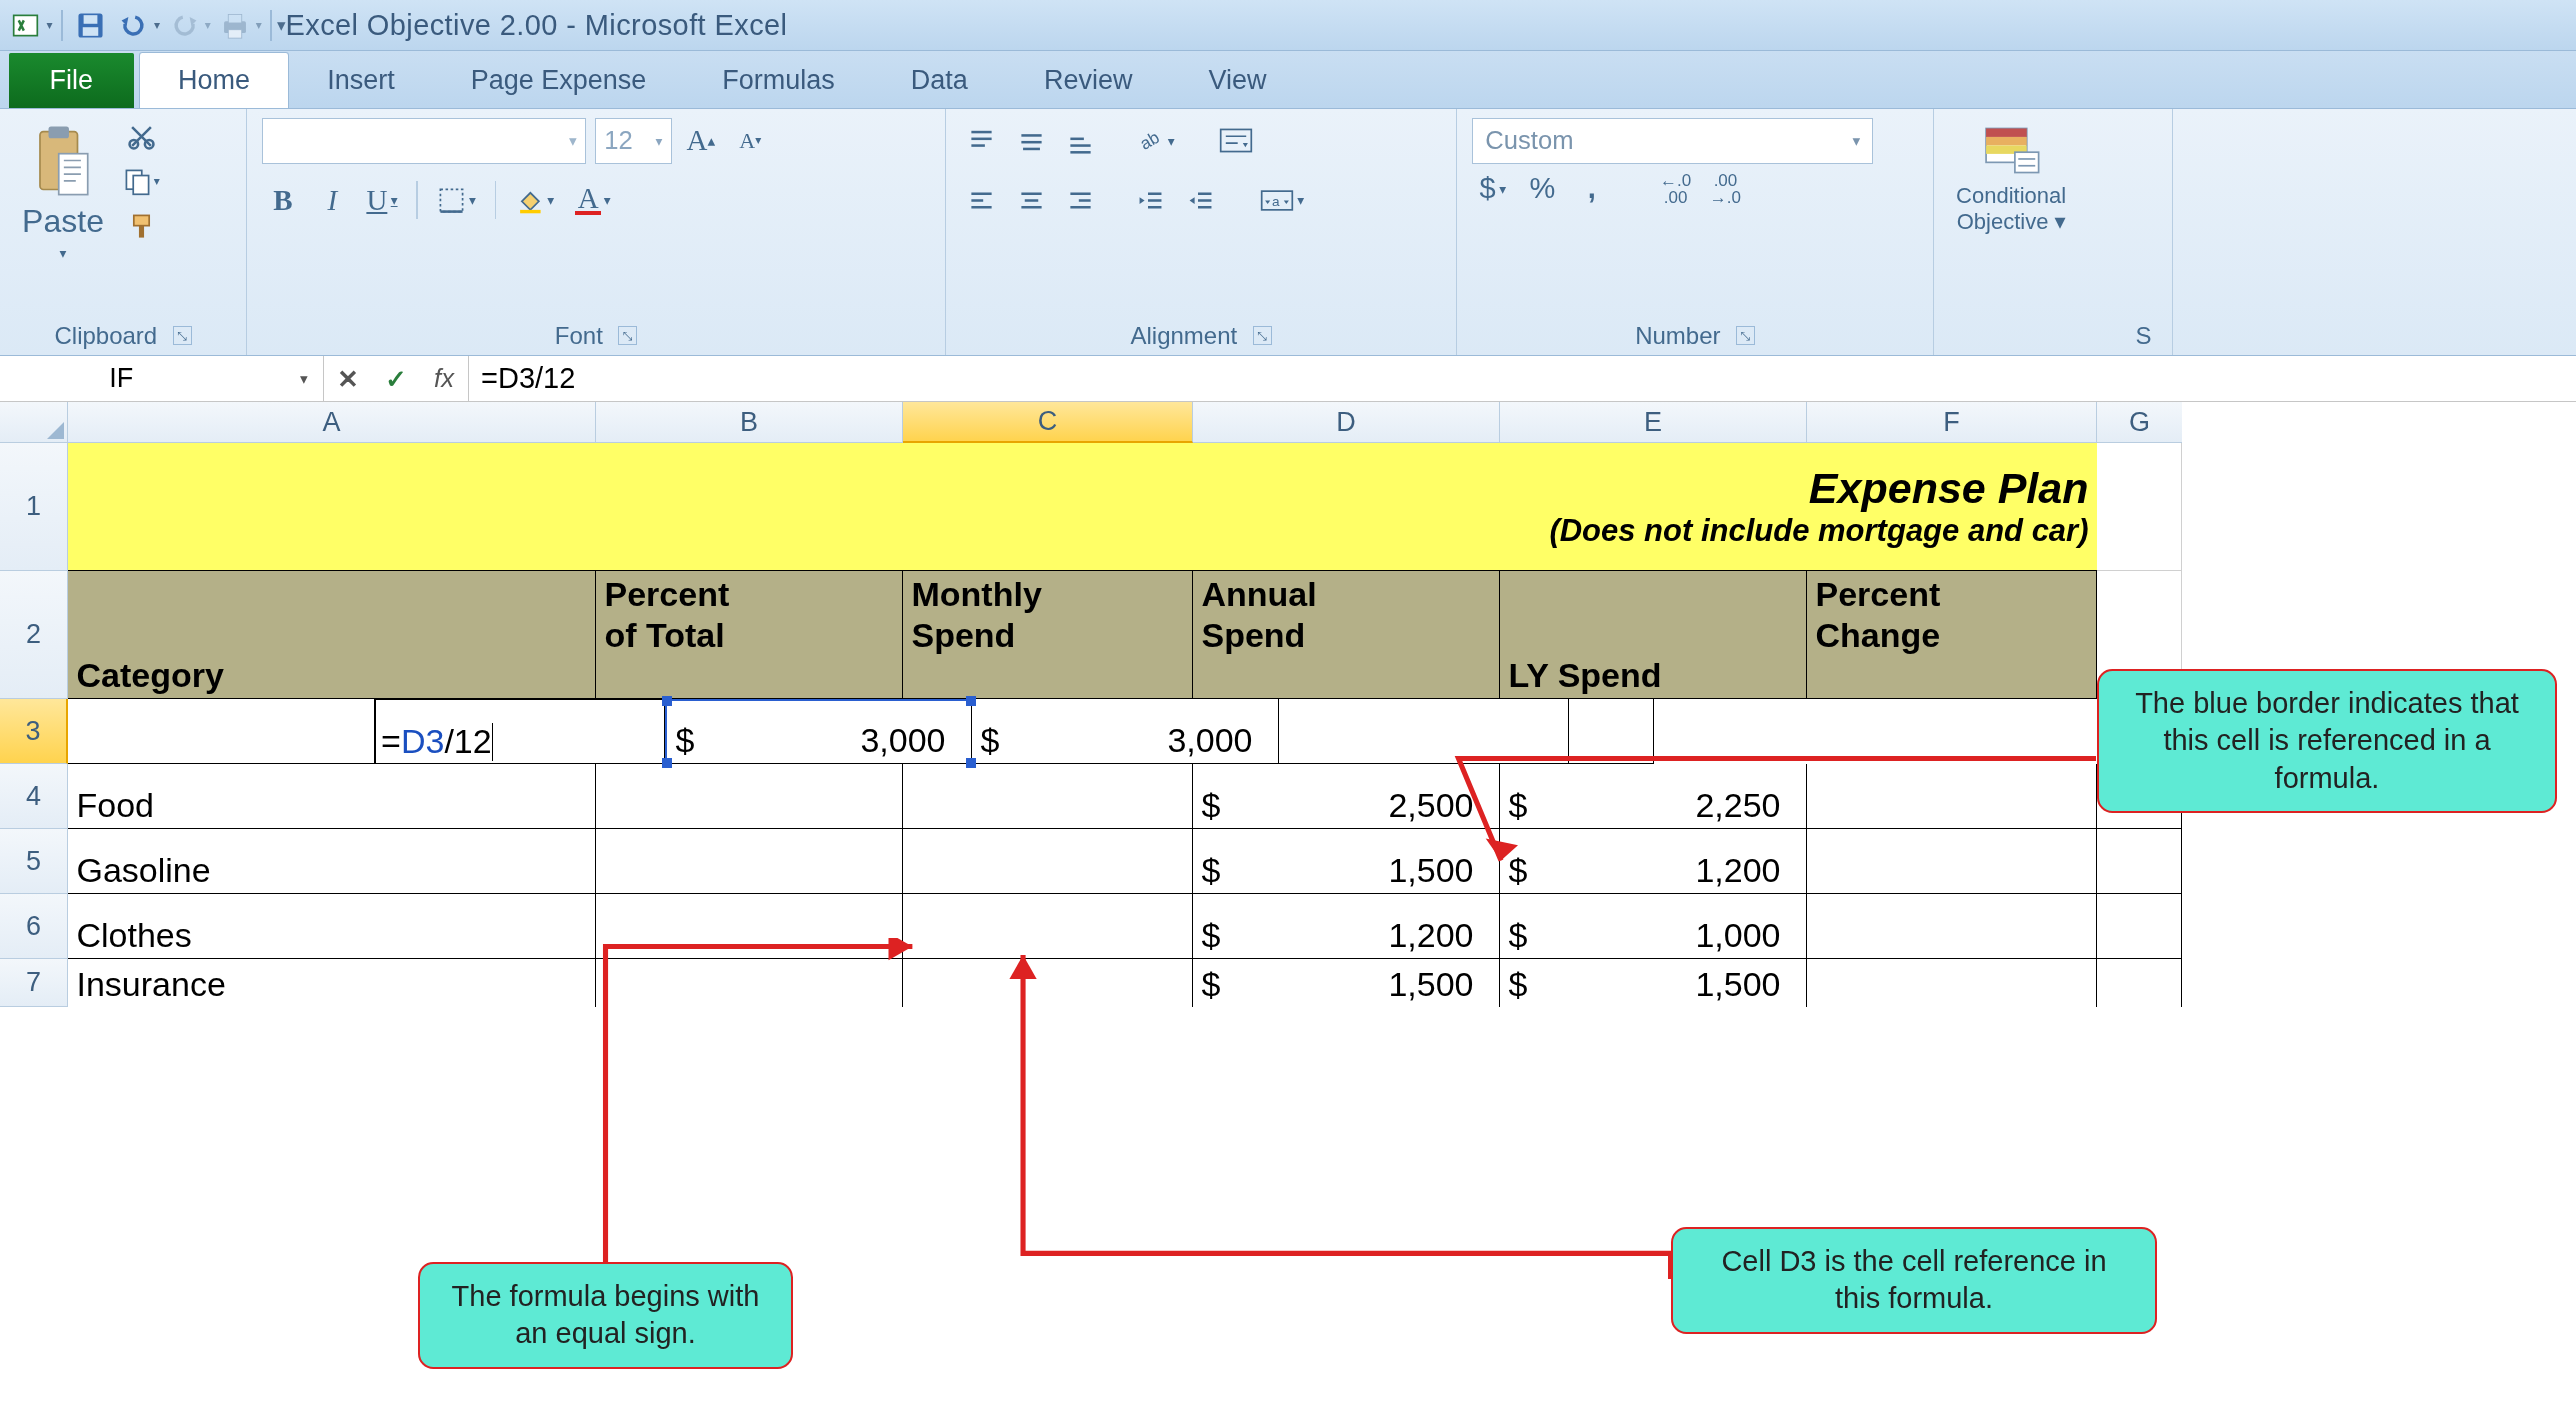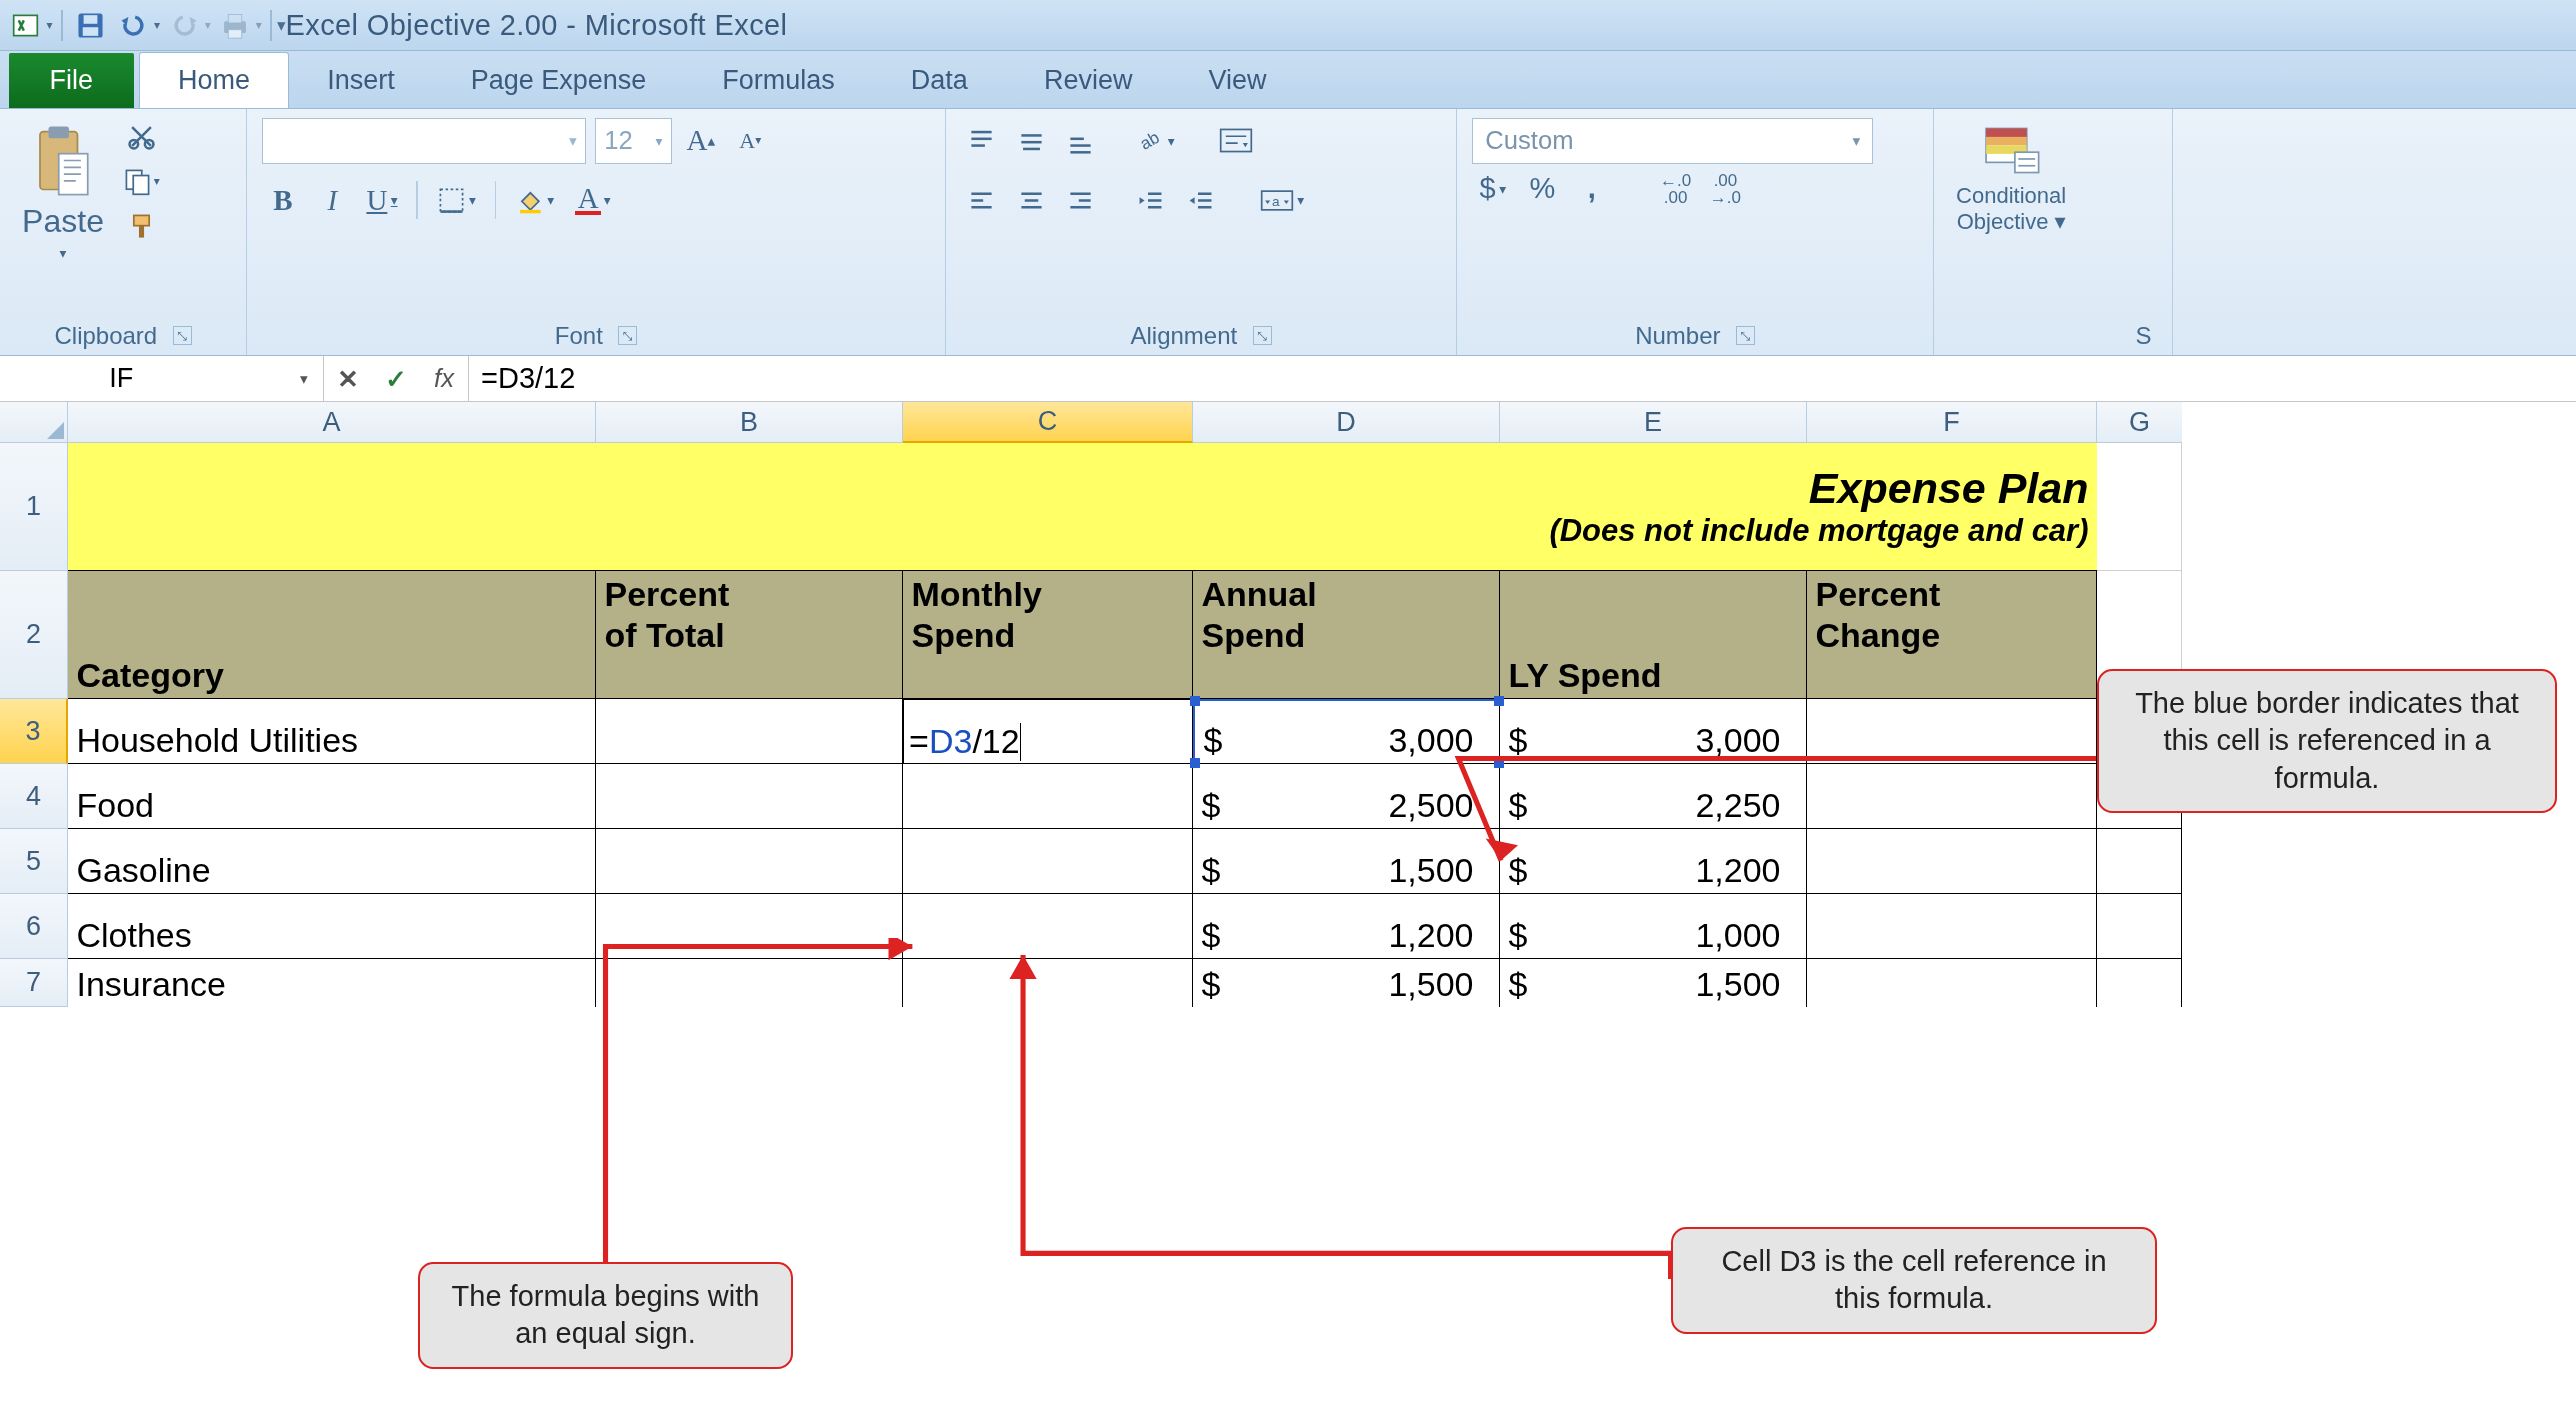--- a/index.html
+++ b/index.html
@@ -81,21 +81,21 @@
 
 .r1 .row-h, .r1 .g-cell { height: 128px; }
 .r2 .row-h, .r2 .g-cell { height: 128px; }
 .r7 .row-h, .r7 .g-cell { height: 48px; }
 .r7 { overflow: hidden; }
 
 
 .data-row .g-cell { border-right: 0.9px solid #000; border-bottom: 0.9px solid #000; }
 
 
-.callout { position: absolute; background: #e5e5e5; border: 2.6px solid #d22; border-radius: 15.3px; padding: 13.6px 25.6px; font-size: 29px; color: #222; text-align: center; line-height: 1.3; z-index: 50; }
+.callout { position: absolute; background: #5eead4; border: 2.6px solid #d22; border-radius: 15.3px; padding: 13.6px 25.6px; font-size: 29px; color: #222; text-align: center; line-height: 1.3; z-index: 50; }
 .arrow-line { position: absolute; z-index: 40; }
 
 </style>
 </head>
 <body>
 
 <div class="title-bar">
   <div class="qat">
     <div class="icon-btn">
       <svg width="27" height="27" viewBox="0 0 32 32">
@@ -439,21 +439,20 @@
       <div class="g-cell hdr col-B" style="white-space:pre-line;align-items:flex-start;line-height:1.2">Percent<br>of Total</div>
       <div class="g-cell hdr col-C" style="white-space:pre-line;align-items:flex-start;line-height:1.2">Monthly<br>Spend</div>
       <div class="g-cell hdr col-D" style="white-space:pre-line;align-items:flex-start;line-height:1.2">Annual<br>Spend</div>
       <div class="g-cell hdr col-E" style="align-items:flex-end">LY Spend</div>
       <div class="g-cell hdr col-F" style="white-space:pre-line;align-items:flex-start;line-height:1.2">Percent<br>Change</div>
       <div class="g-cell noborder-r col-G"></div>
     </div>
 
     <div class="g-row data-row">
       <div class="row-h sel">3</div>
-      <div class="g-cell col-A">Household Utilities</div>
       <div class="g-cell col-B"></div>
       <div class="g-cell col-C editing formula-text">
         <span>=</span>
           <span class="ref">D3</span>
           <span>/12</span>
           <span class="caret"></span>
       </div>
       <div class="g-cell col-D money ref-highlight">
         <span class="ref-handle rh-tl"></span>
           <span class="ref-handle rh-tr"></span>

